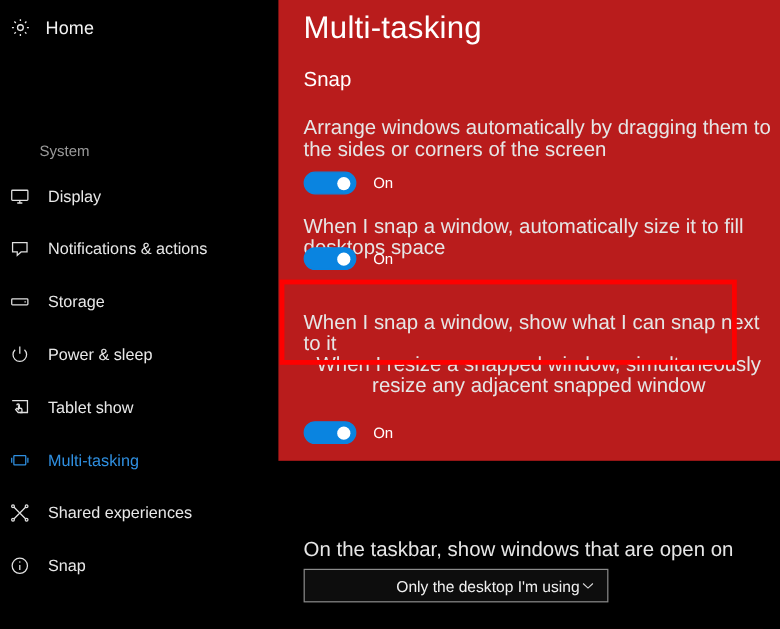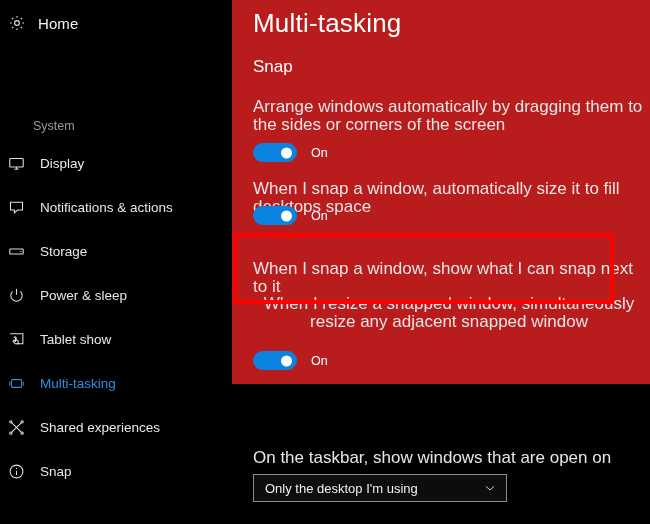--- a/index.html
+++ b/index.html
@@ -92,21 +92,21 @@
     left:4px; transition:left .1s;
   }
   .switch.on { background:#0a84e0; border-color:#0a84e0; }
   .switch.on .knob { left:auto; right:4px; }
   .switch-label { font-size:12.5px; color:#ffffff; }
 
   
   .dropdown {
     position:absolute; left:21px; top:474px; width:254px; height:28px;
     border:1px solid #8a8a8a; background:#0d0d0d;
-    display:flex; align-items:center; justify-content:space-between;
+    display:flex; align-items:center; justify-content:flex-end;
     padding:0 9px 0 11px; cursor:pointer;
   }
   .dropdown .dd-text { font-size:13px; color:#f0f0f0; white-space:nowrap; }
   .dropdown .dd-arrow { display:flex; align-items:center; }
 
   
   #highlight {
     position:absolute; left:233px; top:233px; width:381px; height:71px;
     border:4px solid #fe0000; pointer-events:none;
   }

